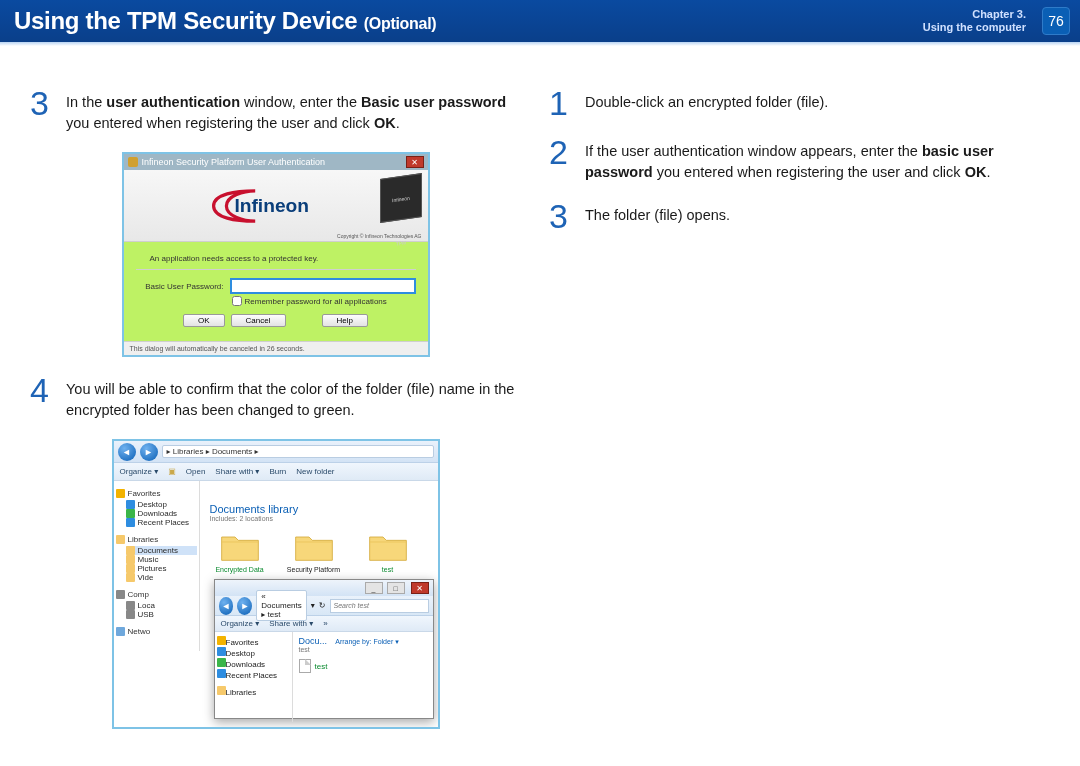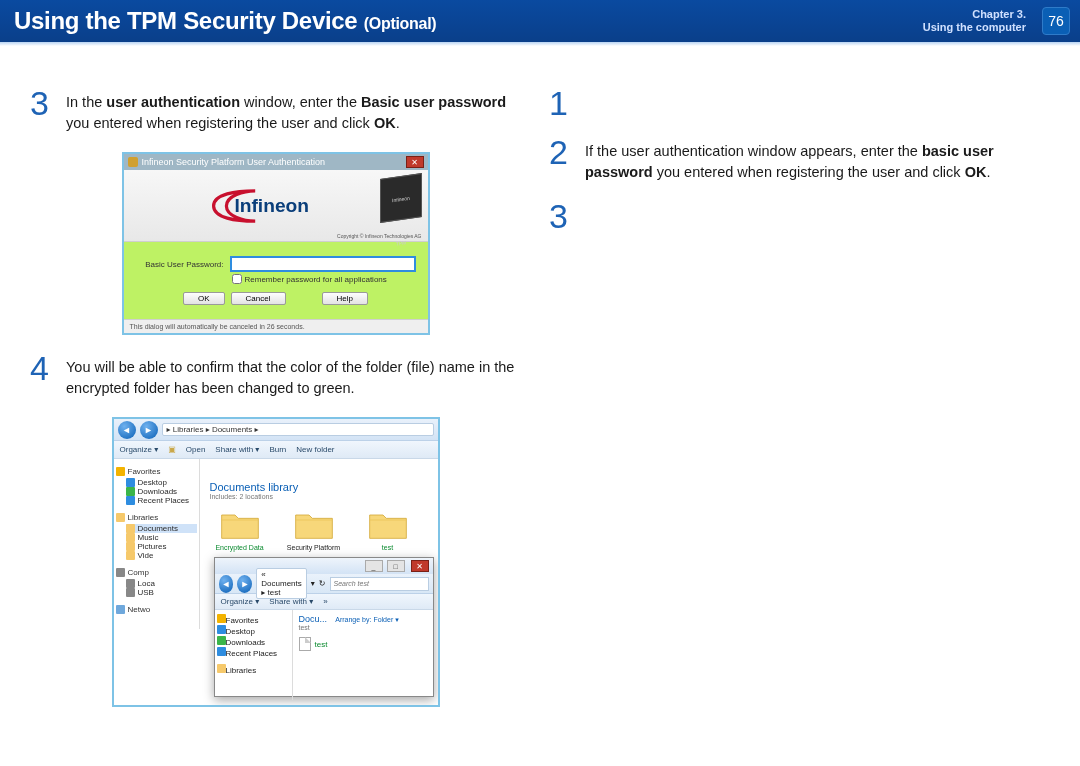--- a/index.html
+++ b/index.html
@@ -250,20 +250,21 @@
         <svg viewBox="0 0 180 50">
           <path d="M12 25 C12 10 40 6 64 6 C50 6 28 12 28 25 C28 38 50 44 64 44 C40 44 12 40 12 25 Z" fill="none" stroke="#c8102e" stroke-width="4"></path>
           <text x="38" y="32" font-family="Arial" font-size="24" font-weight="bold" fill="#0a3e7a">Infineon</text>
         </svg>
         <div class="chip">Infineon
 TPM</div>
         <div class="copy">Copyright ©
 Infineon Technologies AG</div>
       </div>
       <div class="dlg-body">
+        <div class="msg">An application needs access to a protected key.</div>
         <div class="dlg-row">
           <label>Basic User Password:</label>
           <input type="password" style="">
         </div>
         <div class="dlg-check">
           <input type="checkbox" style="">
           <span>Remember password for all applications</span>
         </div>
         <div class="dlg-btns">
           <button>OK</button>
@@ -418,26 +419,28 @@
           </div>
         </div>
       </div>
     </div>
   </div>
 
   <div class="col">
 
     <div class="step">
       <div class="step-num">1</div>
+      <div class="step-body">Double-click an encrypted folder (file).</div>
     </div>
 
     <div class="step">
       <div class="step-num">2</div>
       <div class="step-body">
         <span>If the user authentication window appears, enter the </span><b>basic user password</b><span> you entered when registering the user and click </span><b>OK</b><span>.</span>
       </div>
     </div>
 
     <div class="step">
       <div class="step-num">3</div>
+      <div class="step-body">The folder (file) opens.</div>
     </div>
   </div>
 </div>
 
 </body></html>

